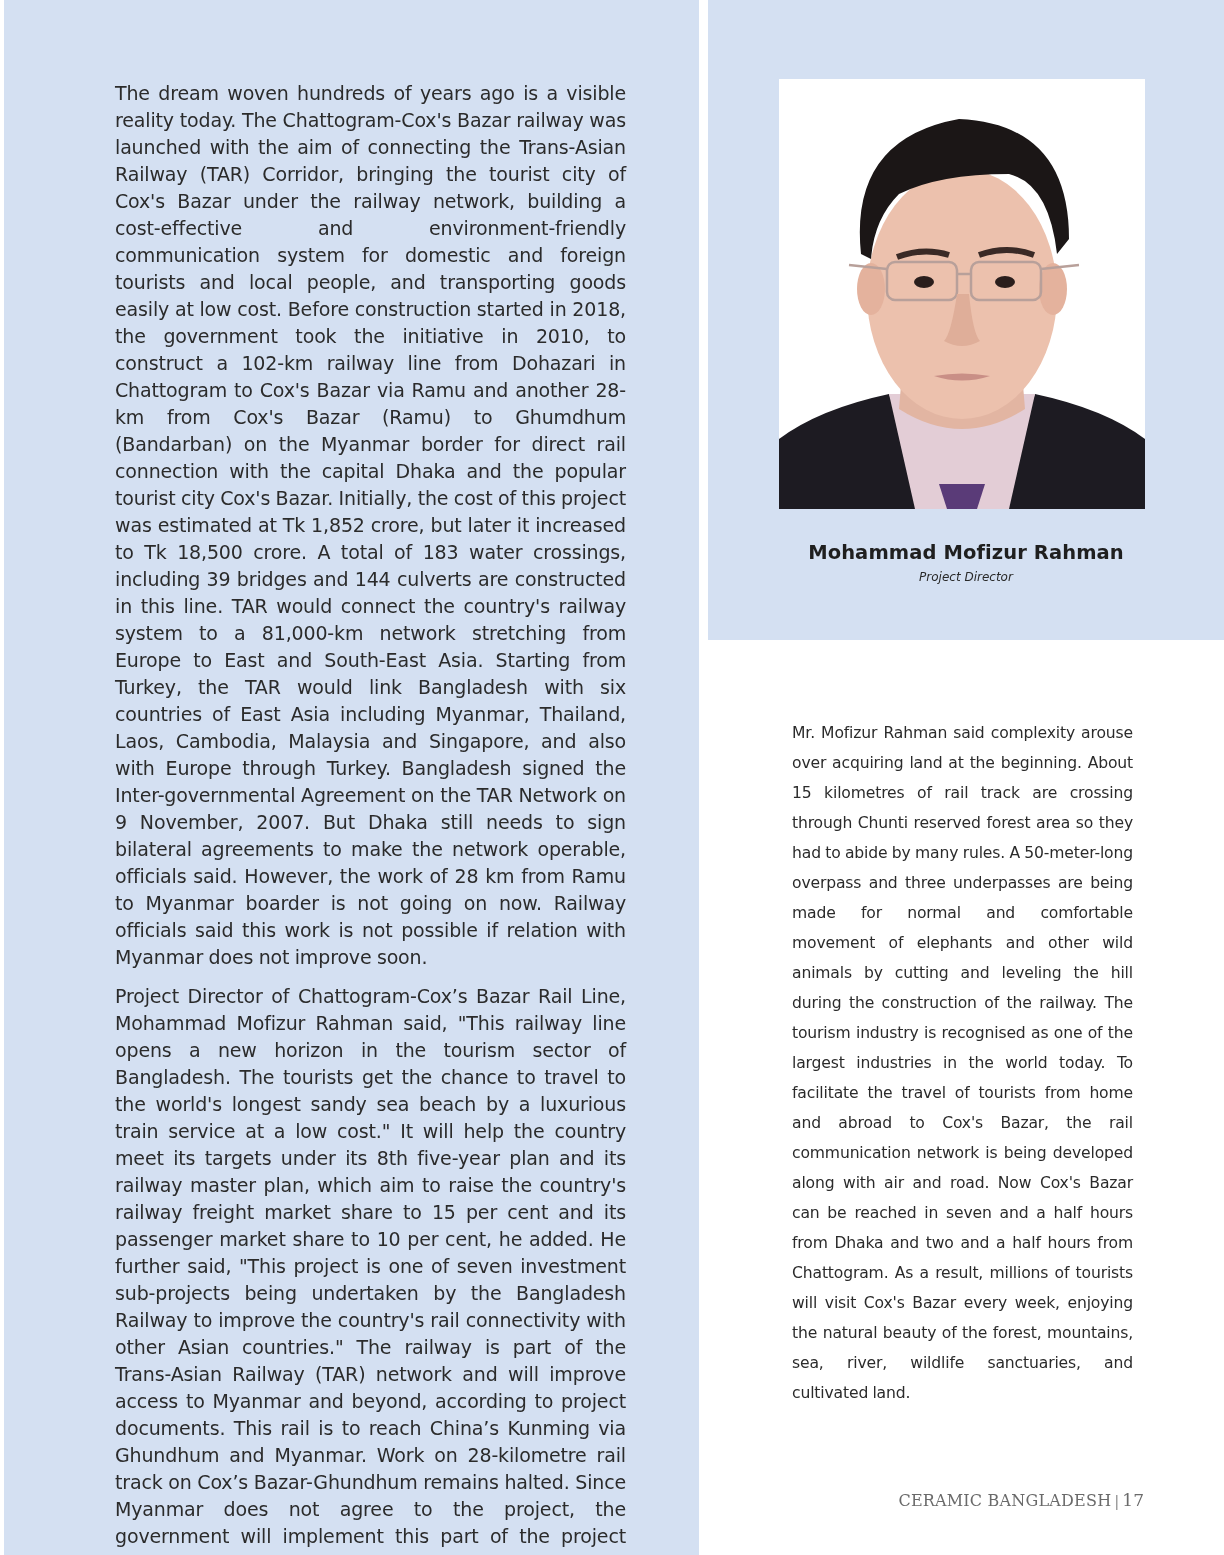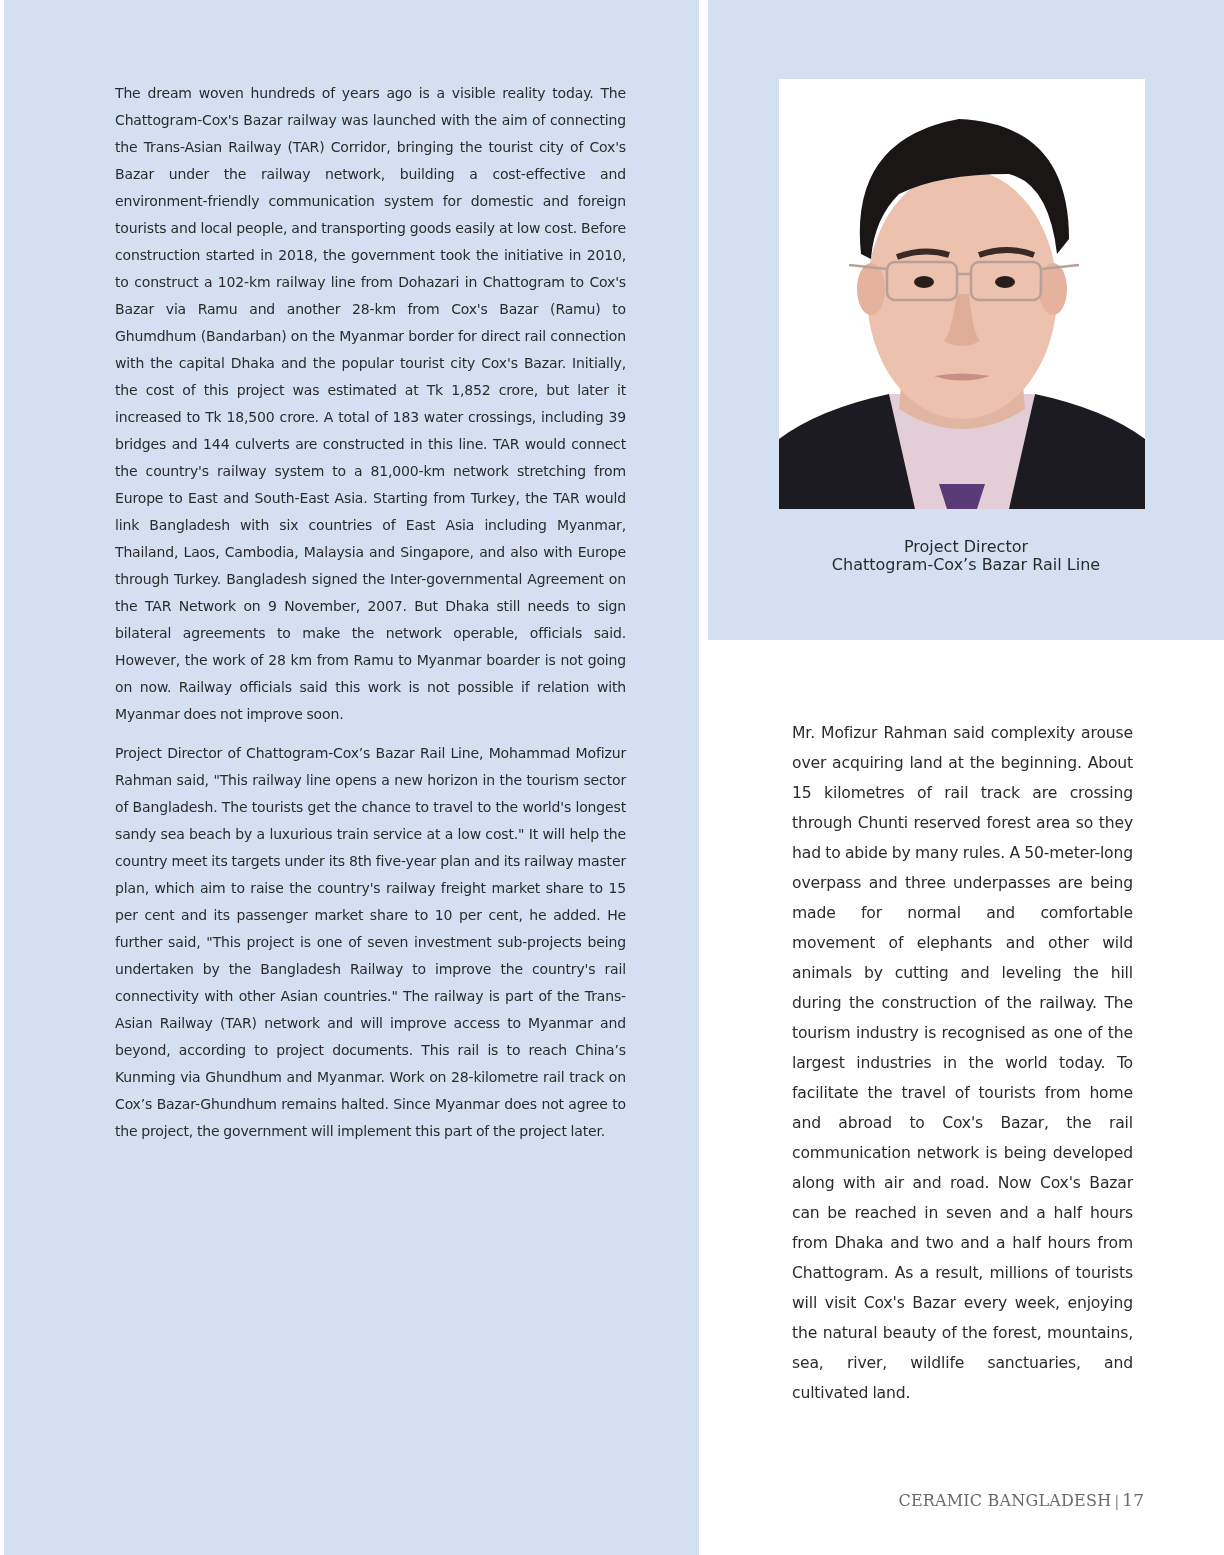--- a/index.html
+++ b/index.html
@@ -15,40 +15,40 @@
   }
   .right-panel {
     position: absolute; left: 708px; top: 0; width: 516px; height: 640px;
     background: #d4e0f2;
   }
   .col-left {
     position: absolute; left: 115px; top: 80px; width: 511px;
   }
   .col-left p {
     margin: 0 0 12px 0;
-    font-size: 14px;
+    font-size: 19px;
     line-height: 27px;
     text-align: justify;
     letter-spacing: -0.15px;
     word-spacing: -0.5px;
   }
   .portrait {
     position: absolute; left: 779px; top: 79px; width: 366px; height: 430px;
     background: #ffffff; overflow: hidden;
   }
   .portrait svg { display: block; width: 100%; height: 100%; }
   .caption {
     position: absolute; left: 708px; top: 538px; width: 516px; text-align: center;
   }
   .caption .name {
     font-weight: bold; font-size: 19.5px; color: #1f1f1f; line-height: 30px;
     letter-spacing: 0.1px;
   }
   .caption .role, .caption .org {
-    font-size: 16px; color: #2a2a2a; line-height: 18px;
+    font-style: italic; font-size: 12px; color: #2a2a2a; line-height: 18px;
   }
   .col-right {
     position: absolute; left: 780px; top: 706px; width: 365px;
   }
   .col-right p {
     margin: 12px;
     font-size: 15.6px;
     line-height: 30px;
     text-align: justify;
     letter-spacing: -0.15px;
@@ -107,22 +107,22 @@
     <ellipse cx="145" cy="203" rx="10" ry="6" fill="#2a1e1c"></ellipse>
     <ellipse cx="226" cy="203" rx="10" ry="6" fill="#2a1e1c"></ellipse>
 
     <path d="M178 215 Q172 255 165 262 Q183 272 201 262 Q194 255 190 215" fill="#dfae99"></path>
 
     <path d="M155 297 Q183 292 211 297 Q183 306 155 297 Z" fill="#c98f86"></path>
   </svg>
 </div>
 
 <div class="caption">
+  <div class="name">Mohammad Mofizur Rahman</div>
   <div class="role">Project Director</div>
-  <div class="org">Chattogram-Cox’s Bazar Rail Line</div>
 </div>
 
 <div class="col-right">
   <p>Mr. Mofizur Rahman said complexity arouse over acquiring land at the beginning. About 15 kilometres of rail track are crossing through Chunti reserved forest area so they had to abide by many rules. A 50-meter-long overpass and three underpasses are being made for normal and comfortable movement of elephants and other wild animals by cutting and leveling the hill during the construction of the railway. The tourism industry is recognised as one of the largest industries in the world today. To facilitate the travel of tourists from home and abroad to Cox's Bazar, the rail communication network is being developed along with air and road. Now Cox's Bazar can be reached in seven and a half hours from Dhaka and two and a half hours from Chattogram. As a result, millions of tourists will visit Cox's Bazar every week, enjoying the natural beauty of the forest, mountains, sea, river, wildlife sanctuaries, and cultivated land.</p>
 </div>
 
 <div class="footer">
   <span class="pub">CERAMIC BANGLADESH</span><span class="sep">|</span><span class="page">17</span>
 </div>
 

